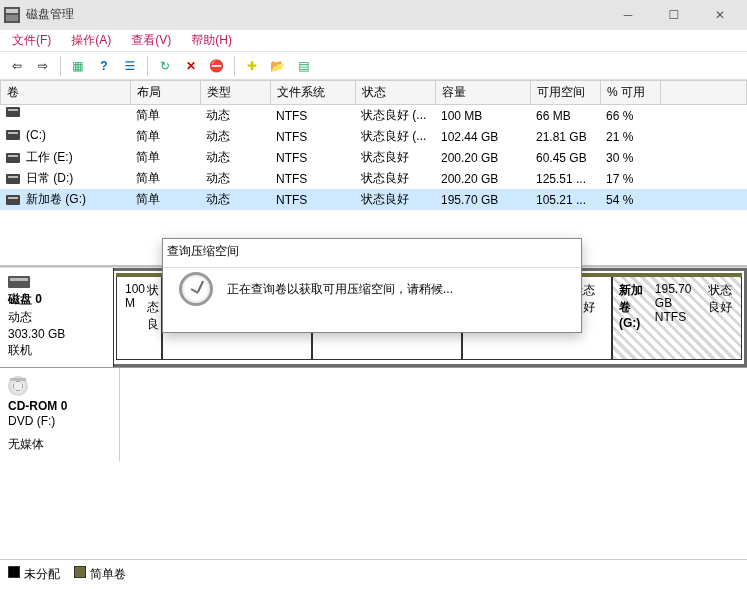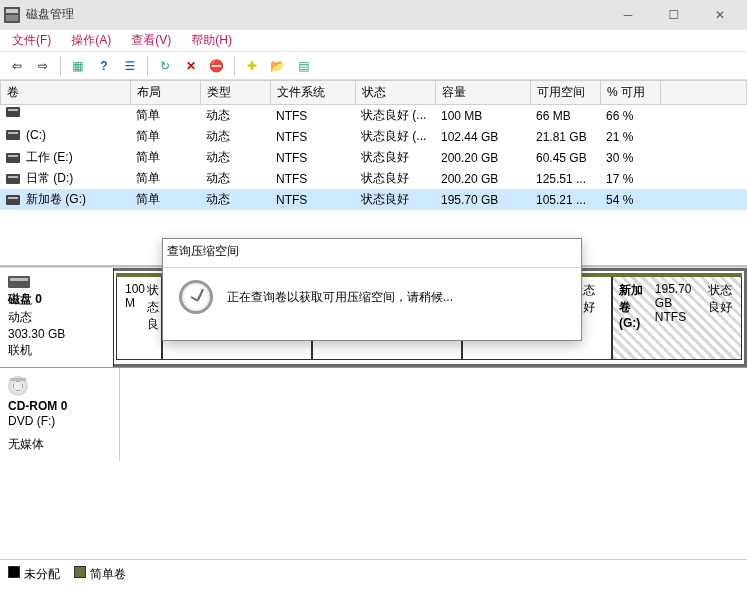--- a/index.html
+++ b/index.html
@@ -40,21 +40,21 @@
 .part.hatched{ background:repeating-linear-gradient(45deg,#d8d8d8 0,#d8d8d8 3px,#fff 3px,#fff 7px);}
 .cdrow .diskhead .dhicon{border-radius:50%;background:radial-gradient(circle,#eee 30%,#888 33%,#eee 36%,#bbb 100%);height:20px;width:20px;}
 .legendbar{height:30px;border-top:1px solid #ccc;display:flex;align-items:center;gap:14px;padding:0 8px;}
 .legend{display:flex;align-items:flex-start;gap:4px;}
 .swatch{width:12px;height:12px;border:1px solid #333;}
 .swatch.black{background:#000;}
 .swatch.olive{background:#6e6e3a;}
 
 .dialog{ position:absolute; left:162px; top:238px; width:420px; background:#fff; border:1px solid #888; box-shadow:0 4px 12px rgba(0,0,0,0.25);}
 .dialog .dtitlebar{height:28px;display:flex;padding:4px 4px; color:#000;}
-.dialog .dbody{padding:12px 16px 26px 16px; display:flex; align-items:center; gap:14px;border-top:1px solid #ddd;}
+.dialog .dbody{padding:4px 16px 26px 16px; display:flex; align-items:center; gap:14px;border-top:1px solid #ddd;}
 .clock{width:34px;height:34px;border-radius:50%;border:3px solid #999;position:relative;box-shadow:inset 0 0 4px rgba(0,0,0,0.2);}
 .clock::before{content:"";position:absolute;left:15px;top:5px;width:2px;height:12px;background:#666;transform-origin:bottom;transform:rotate(25deg);}
 .clock::after{content:"";position:absolute;left:15px;top:10px;width:2px;height:8px;background:#666;transform-origin:bottom;transform:rotate(-60deg);}
 </style>
 </head>
 <body>
 
 <div class="titlebar">
   <span class="app-icon"></span>
   <span class="title">磁盘管理</span>

